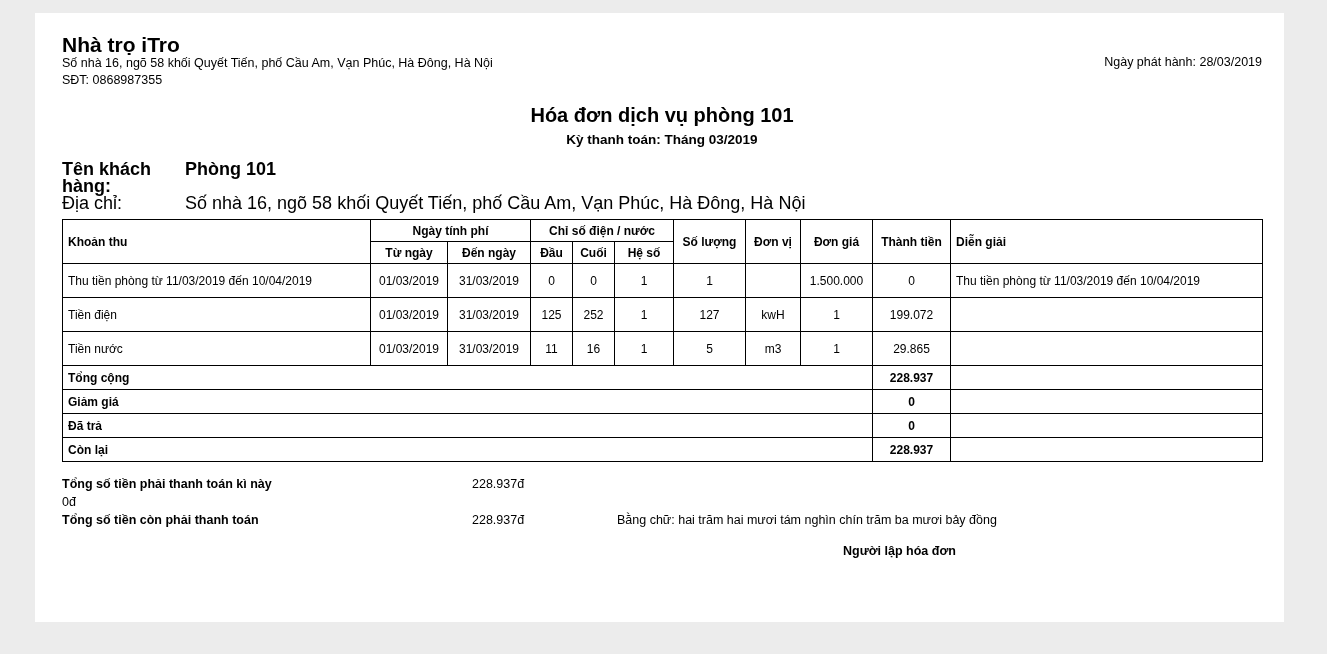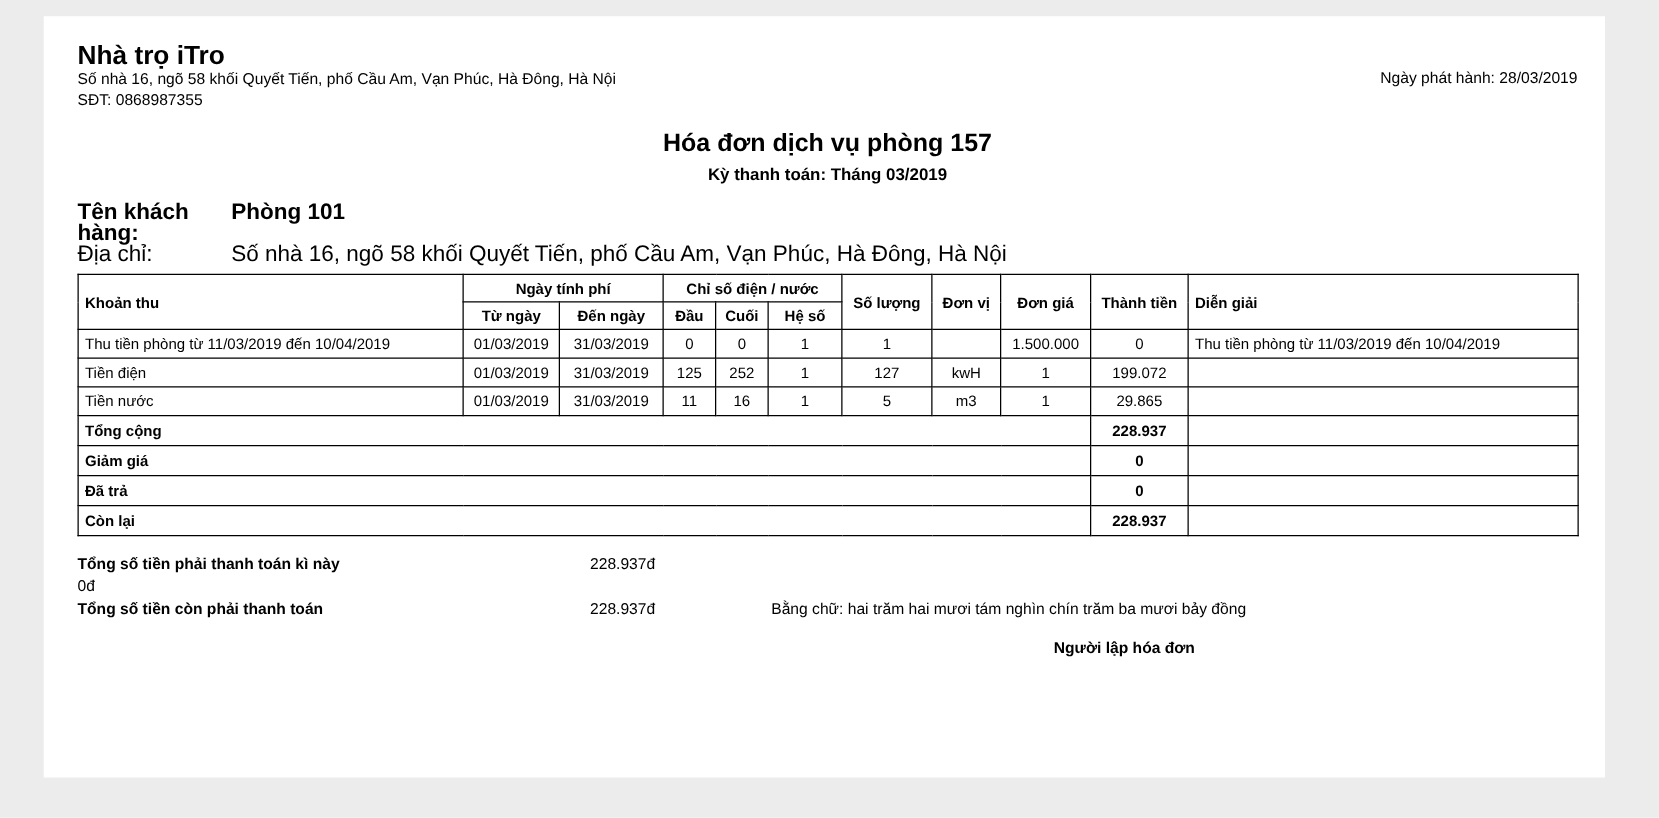--- a/index.html
+++ b/index.html
@@ -44,21 +44,21 @@
     font-size: 12px;
   }
   table.invoice th, table.invoice td {
     border: 1px solid #000;
     padding: 1px 5px;
     text-align: center;
     overflow: hidden;
     white-space: nowrap;
   }
   table.invoice th { font-weight: bold; height: 22px; }
-  table.invoice td { height: 23px; }
+  table.invoice td { height: 34px; }
   table.invoice .al { text-align: left; }
   table.invoice tr.summary td { height: 24px; }
 
   
   .totals { margin-top: 13px; font-size: 12.5px; }
   .total-row { display: flex; line-height: 18px; }
   .total-label { width: 410px; flex: 0 0 410px; font-weight: bold; }
   .total-value { width: 145px; flex: 0 0 145px; }
   .total-words { white-space: nowrap; }
 
@@ -72,21 +72,21 @@
 
   <div class="topbar">
     <div>
       <div class="company-name">Nhà trọ iTro</div>
       <div class="company-line">Số nhà 16, ngõ 58 khối Quyết Tiến, phố Cầu Am, Vạn Phúc, Hà Đông, Hà Nội</div>
       <div class="company-line">SĐT: 0868987355</div>
     </div>
     <div class="issue-date">Ngày phát hành: 28/03/2019</div>
   </div>
 
-  <div class="title">Hóa đơn dịch vụ phòng 157</div>
+  <div class="title">Hóa đơn dịch vụ phòng 101</div>
   <div class="subtitle">Kỳ thanh toán: Tháng 03/2019</div>
 
   <div class="customer">
     <div class="cust-row">
       <div class="cust-label bold">Tên khách hàng:</div>
       <div class="bold">Phòng 101</div>
     </div>
     <div class="cust-row">
       <div class="cust-label">Địa chỉ:</div>
       <div>Số nhà 16, ngõ 58 khối Quyết Tiến, phố Cầu Am, Vạn Phúc, Hà Đông, Hà Nội</div>

